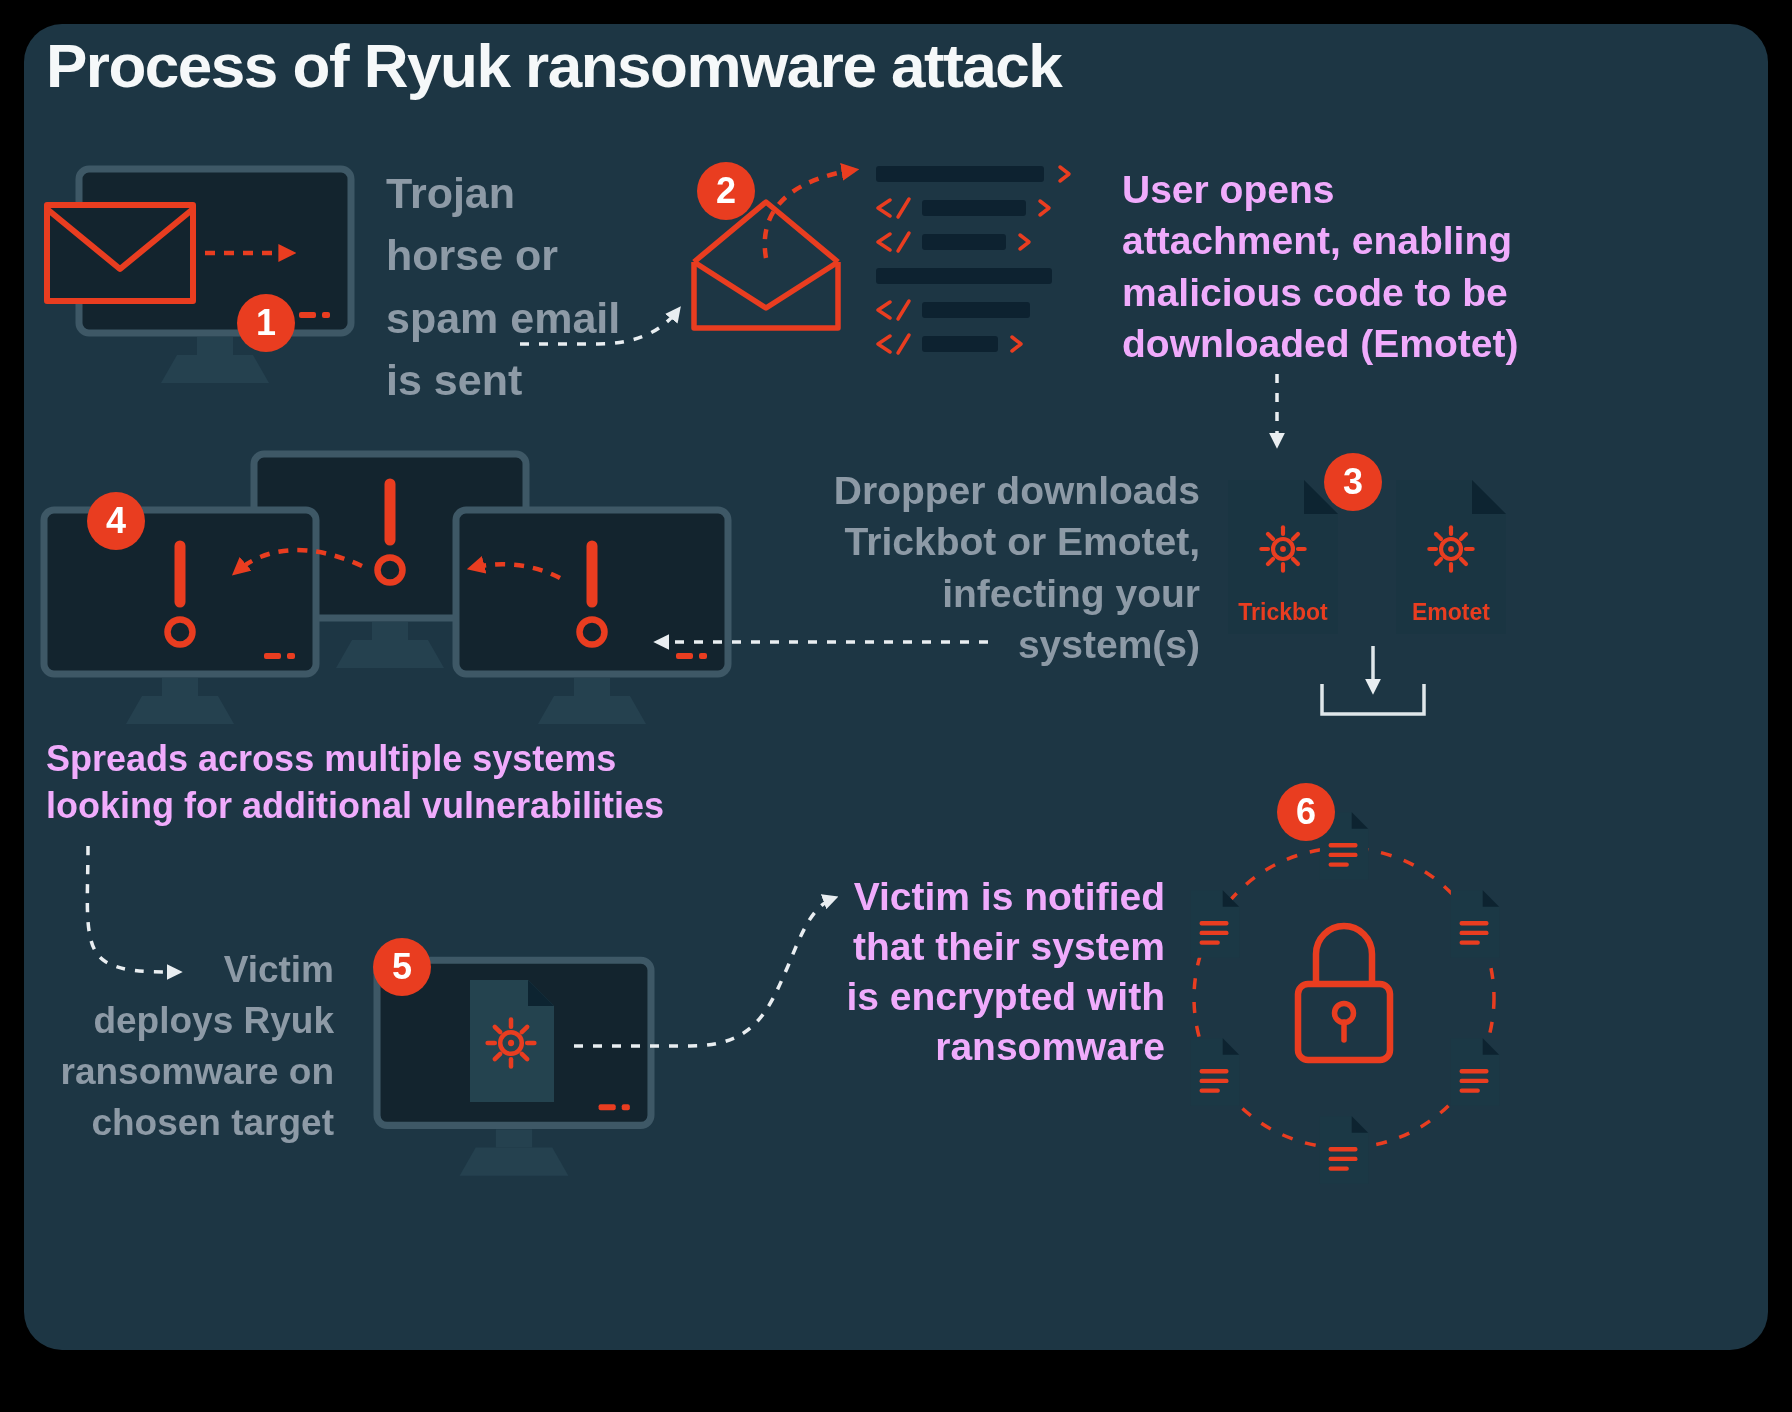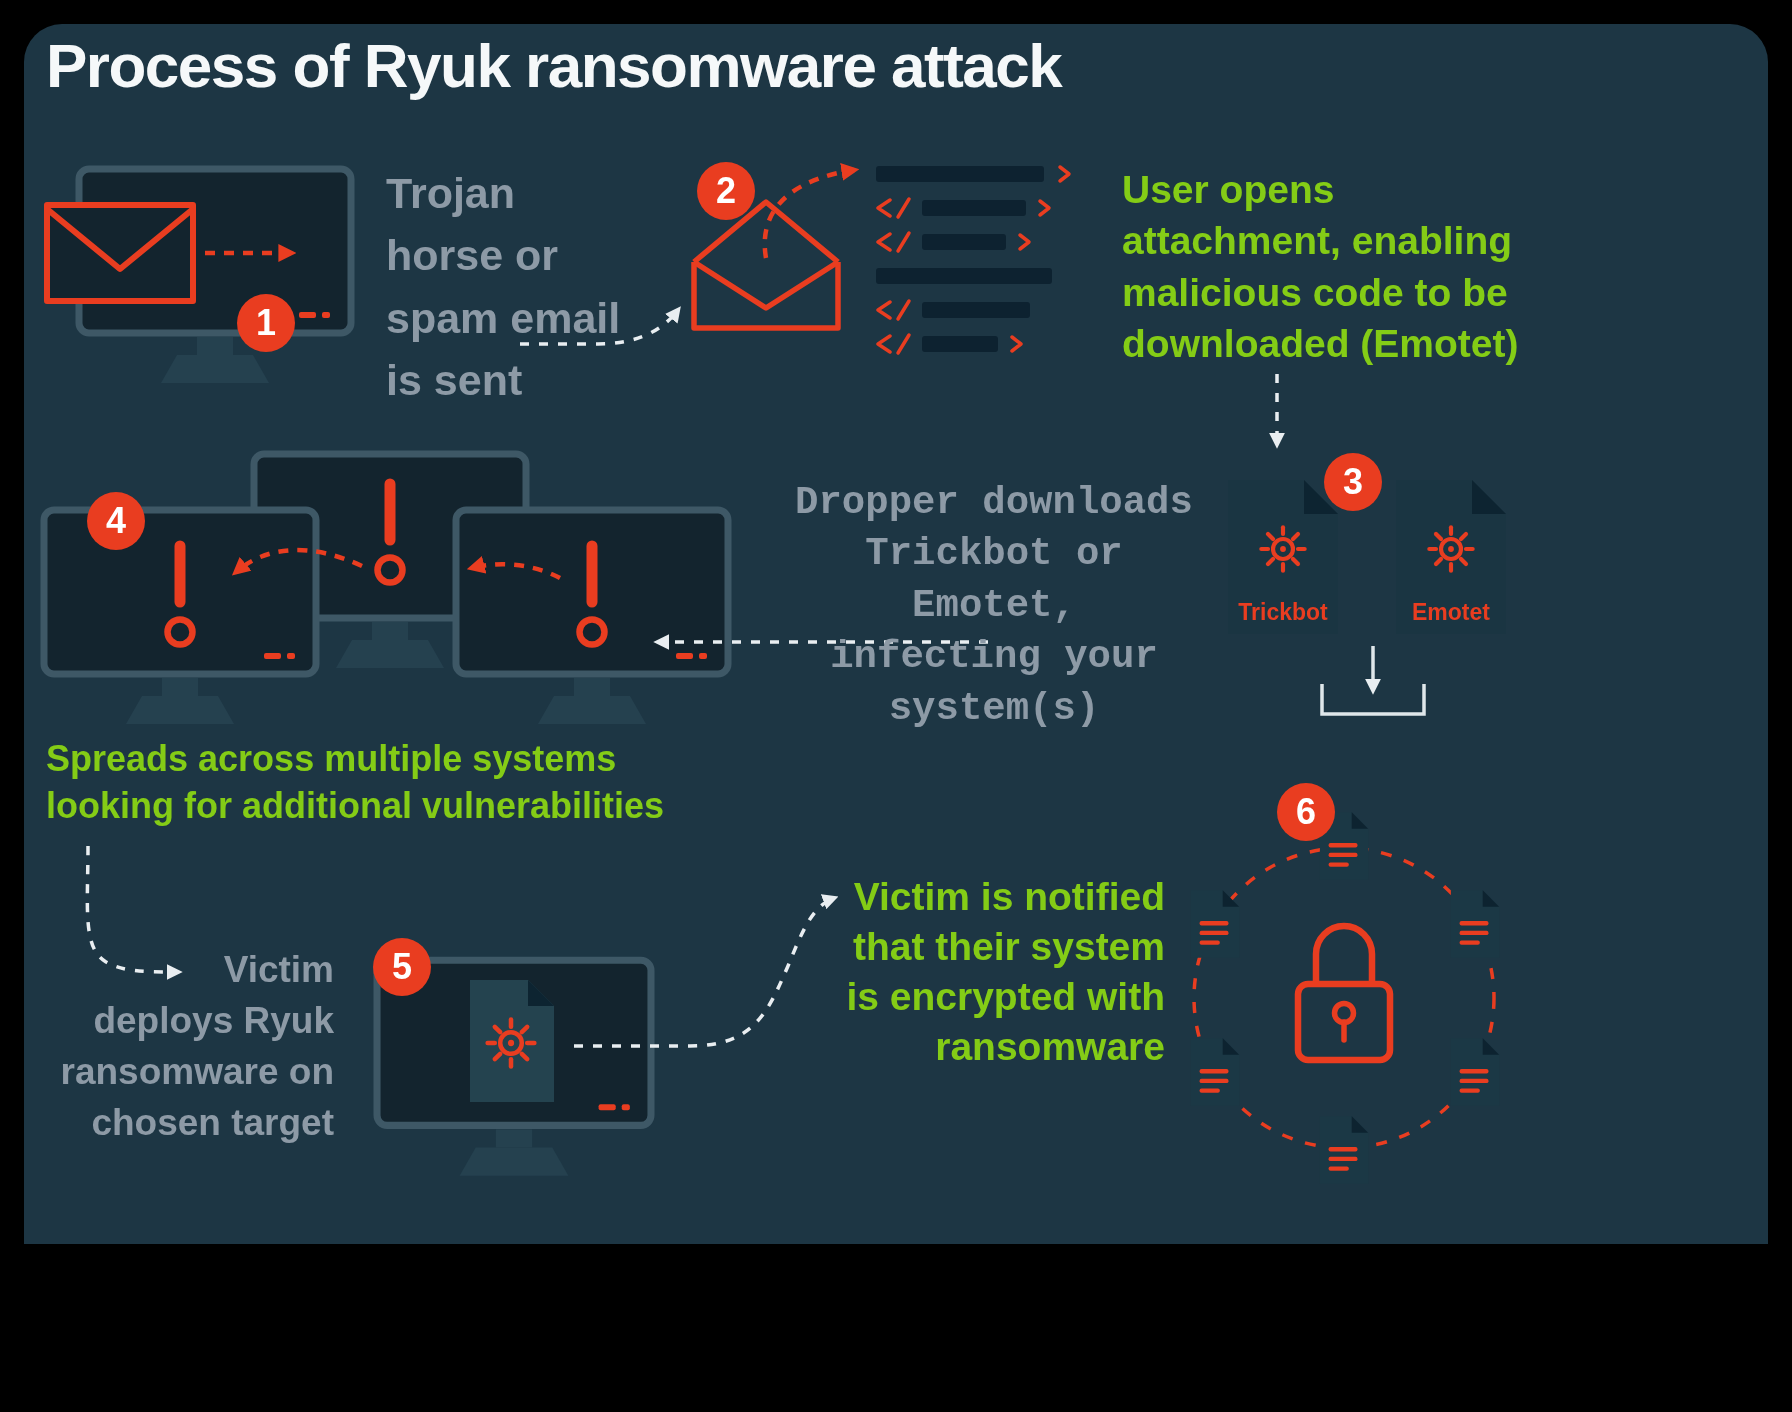--- a/index.html
+++ b/index.html
@@ -1,27 +1,27 @@
 <!DOCTYPE html>
 <html><head>
 <meta charset="utf-8">
 <style>
   html,body{margin:0;padding:0;background:#000;}
-  .canvas{position:relative;width:1792px;height:1244px;background:#000;overflow:hidden;
+  .canvas{position:relative;width:1792px;height:1412px;background:#000;overflow:hidden;
           font-family:"Liberation Sans",sans-serif;border-radius:20px;}
   .panel{position:absolute;left:24px;top:24px;width:1744px;height:1326px;
          background:#1d3644;border-radius:38px;}
   .title{position:absolute;left:46px;top:30px;font-size:62px;font-weight:700;
          color:#f5f8f9;letter-spacing:-1.5px;z-index:9;}
   .txt{position:absolute;font-weight:700;white-space:pre-line;z-index:8;}
   .gray{color:#8d9aa6}
-  .white{color:#84cc16}
+  .white{color:#f0abfc}
   .t1{left:386px;top:162px;font-size:43px;line-height:1.45;}
   .t2{left:1122px;top:164px;width:440px;font-size:39px;line-height:1.32;}
-  .t3{left:788px;top:478px;width:412px;font-size:39px;line-height:1.32;text-align:center;font-family:Liberation Mono, monospace;}
+  .t3{left:788px;top:465px;width:412px;font-size:39px;line-height:1.32;text-align:right;}
   .t4{left:46px;top:736px;font-size:36px;line-height:1.30;}
   .t5{left:24px;top:944px;width:310px;font-size:37px;line-height:1.38;text-align:right;}
   .t6{left:830px;top:872px;width:335px;font-size:39px;line-height:1.28;text-align:right;}
   .badge{position:absolute;width:58px;height:58px;border-radius:50%;background:#e93d20;
          color:#fff;font-weight:700;font-size:36px;display:flex;align-items:center;
          justify-content:center;z-index:10;}
   .icon{position:absolute;z-index:4;}
   .icon svg{display:block;}
   .overlay{position:absolute;left:0;top:0;width:1792px;height:1412px;z-index:6;pointer-events:none;}
   .doccard{position:absolute;width:122px;height:158px;z-index:4;}

